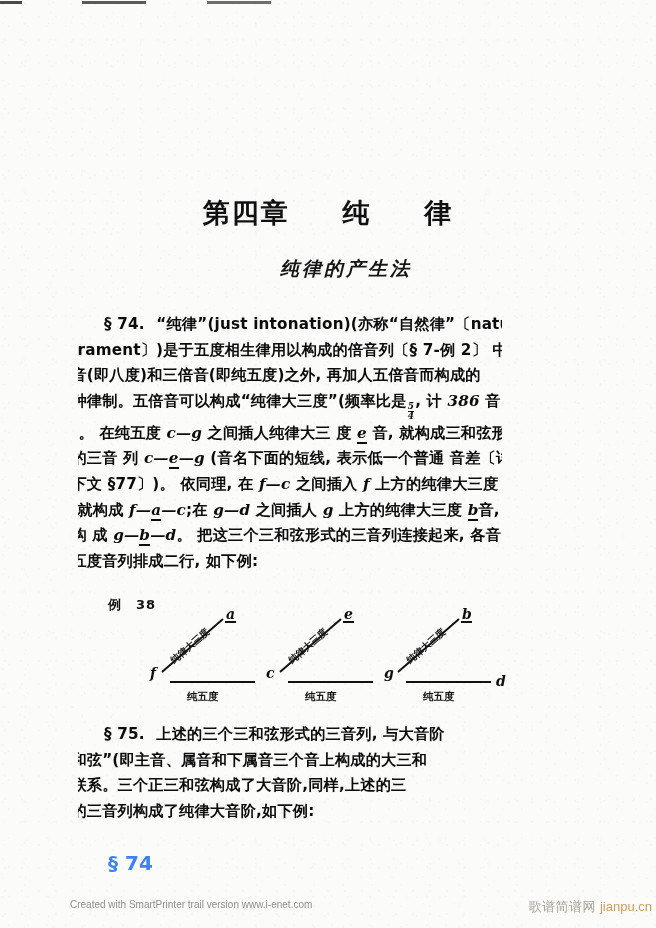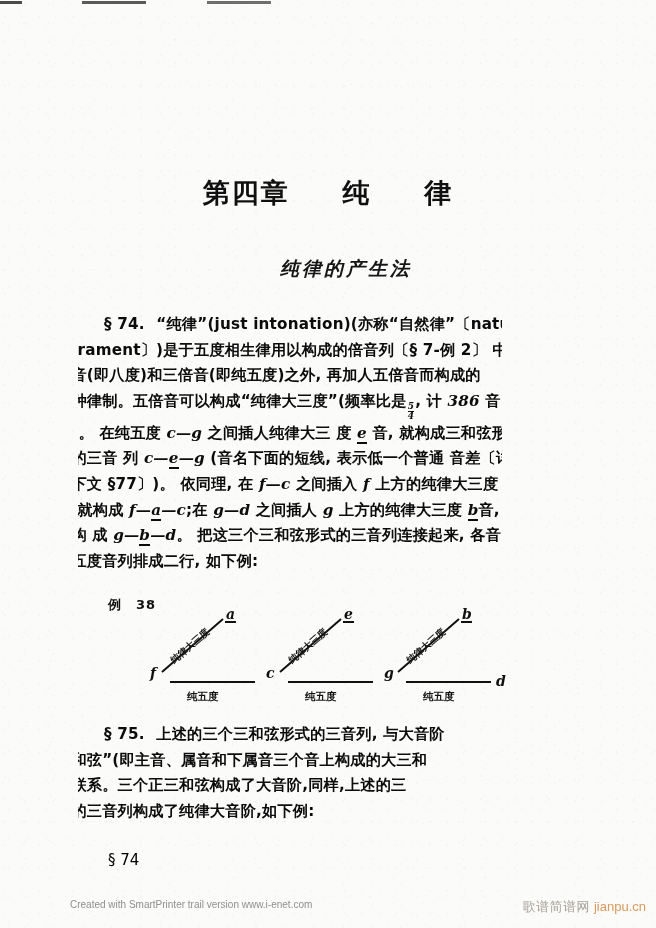--- a/index.html
+++ b/index.html
@@ -39,21 +39,21 @@
     background: #4b4b4b;
   }
   .scan-bar.b1 { left: 0px;   width: 22px; }
   .scan-bar.b2 { left: 82px;  width: 64px; background: #5a5a5a; }
   .scan-bar.b3 { left: 207px; width: 64px; background: #6e6e6e; }
 
   
   #chapter-title {
     position: absolute;
     left: 0; right: 0;
-    top: 175px;
+    top: 195px;
     text-align: center;
     font-family: "DejaVu Sans", "Liberation Sans", sans-serif;
     font-weight: 700;
     font-size: 27px;
     letter-spacing: 2px;
     color: #101010;
   }
   #chapter-title .gap { display: inline-block; width: 30px; }
   #section-title {
     position: absolute;
@@ -143,36 +143,36 @@
     fill: #141414;
   }
   .seg { stroke: #111; stroke-width: 2; }
 
   
   #page-marker {
     position: absolute;
     left: 108px;
     top: 851px;
     font-family: "DejaVu Sans", "Liberation Sans", sans-serif;
-    font-weight: 400;
-    font-size: 15px;
-    color: #000000;
+    font-weight: 700;
+    font-size: 20px;
+    color: #3b82f6;
   }
   #printer-watermark {
     position: absolute;
     left: 70px;
     top: 899px;
     font-family: "Liberation Sans", "DejaVu Sans", sans-serif;
     font-size: 10px;
     color: #8f8f8f;
     white-space: nowrap;
   }
   #site-logo {
     position: absolute;
-    right: 10px;
+    right: 4px;
     top: 898px;
     white-space: nowrap;
     font-size: 13px;
     text-align: right;
   }
   #site-logo .cn {
     font-family: "DejaVu Sans", "Liberation Sans", sans-serif;
     color: #a8a29a;
     letter-spacing: .5px;
   }

